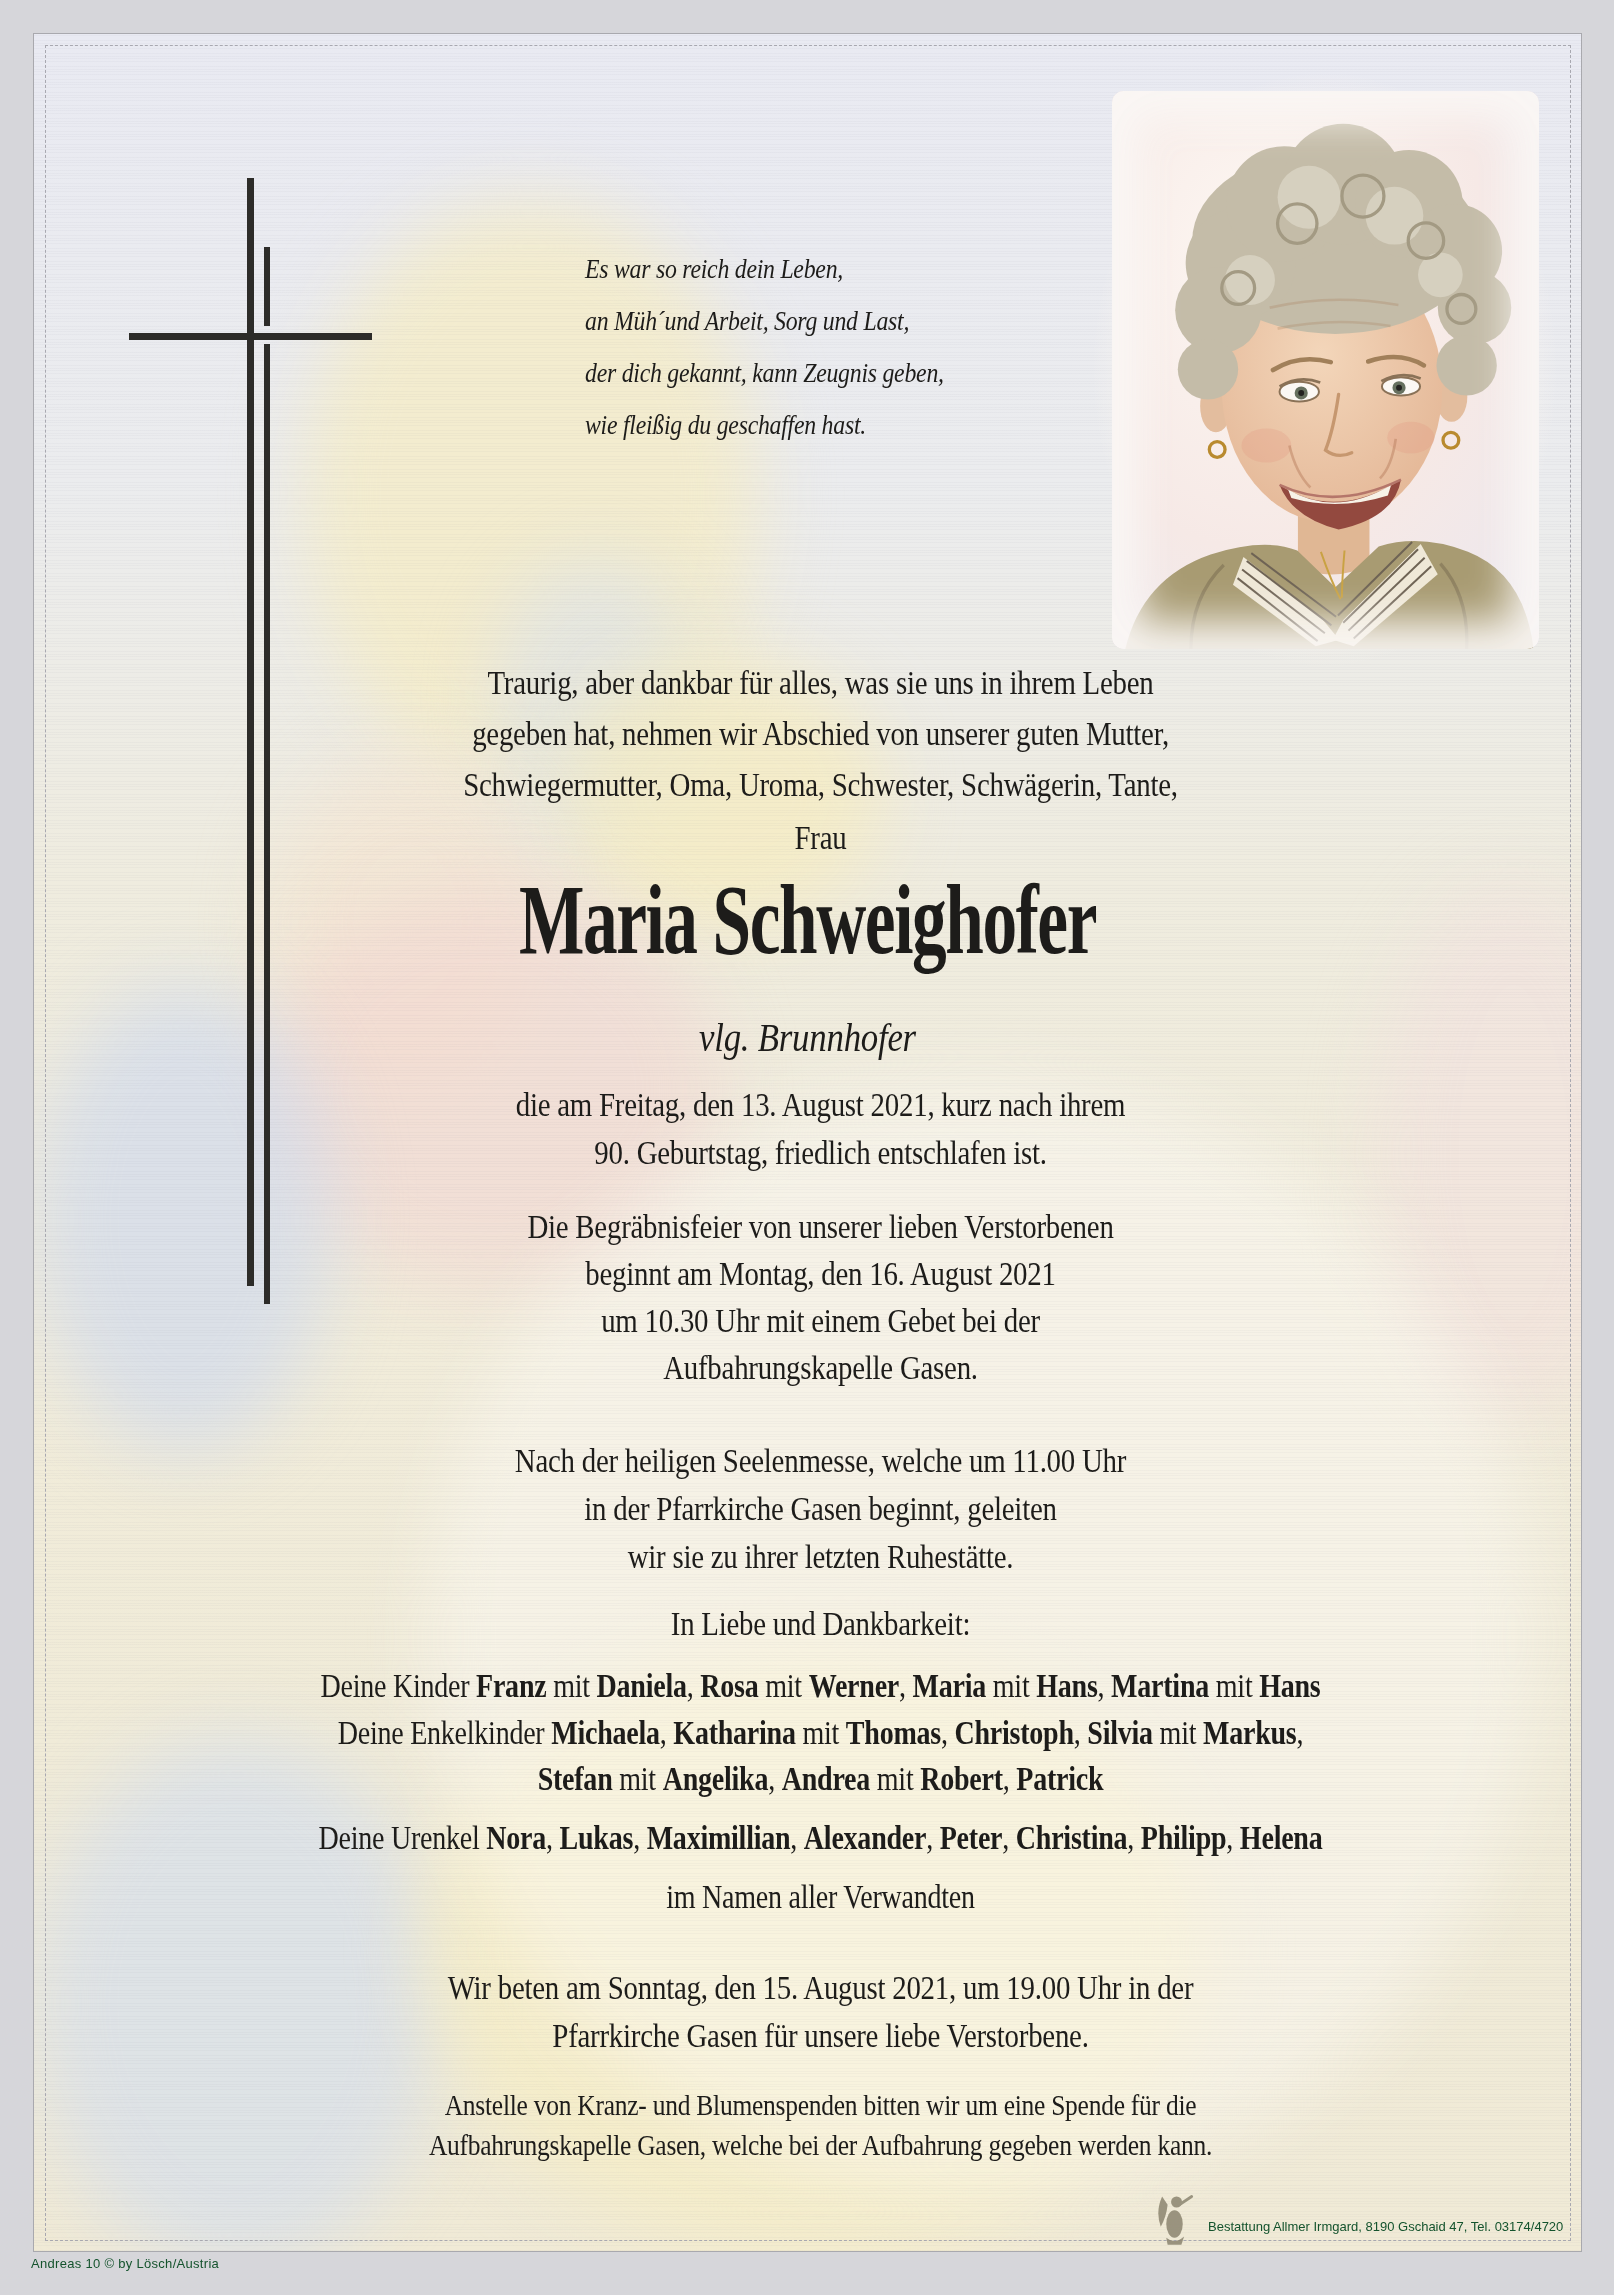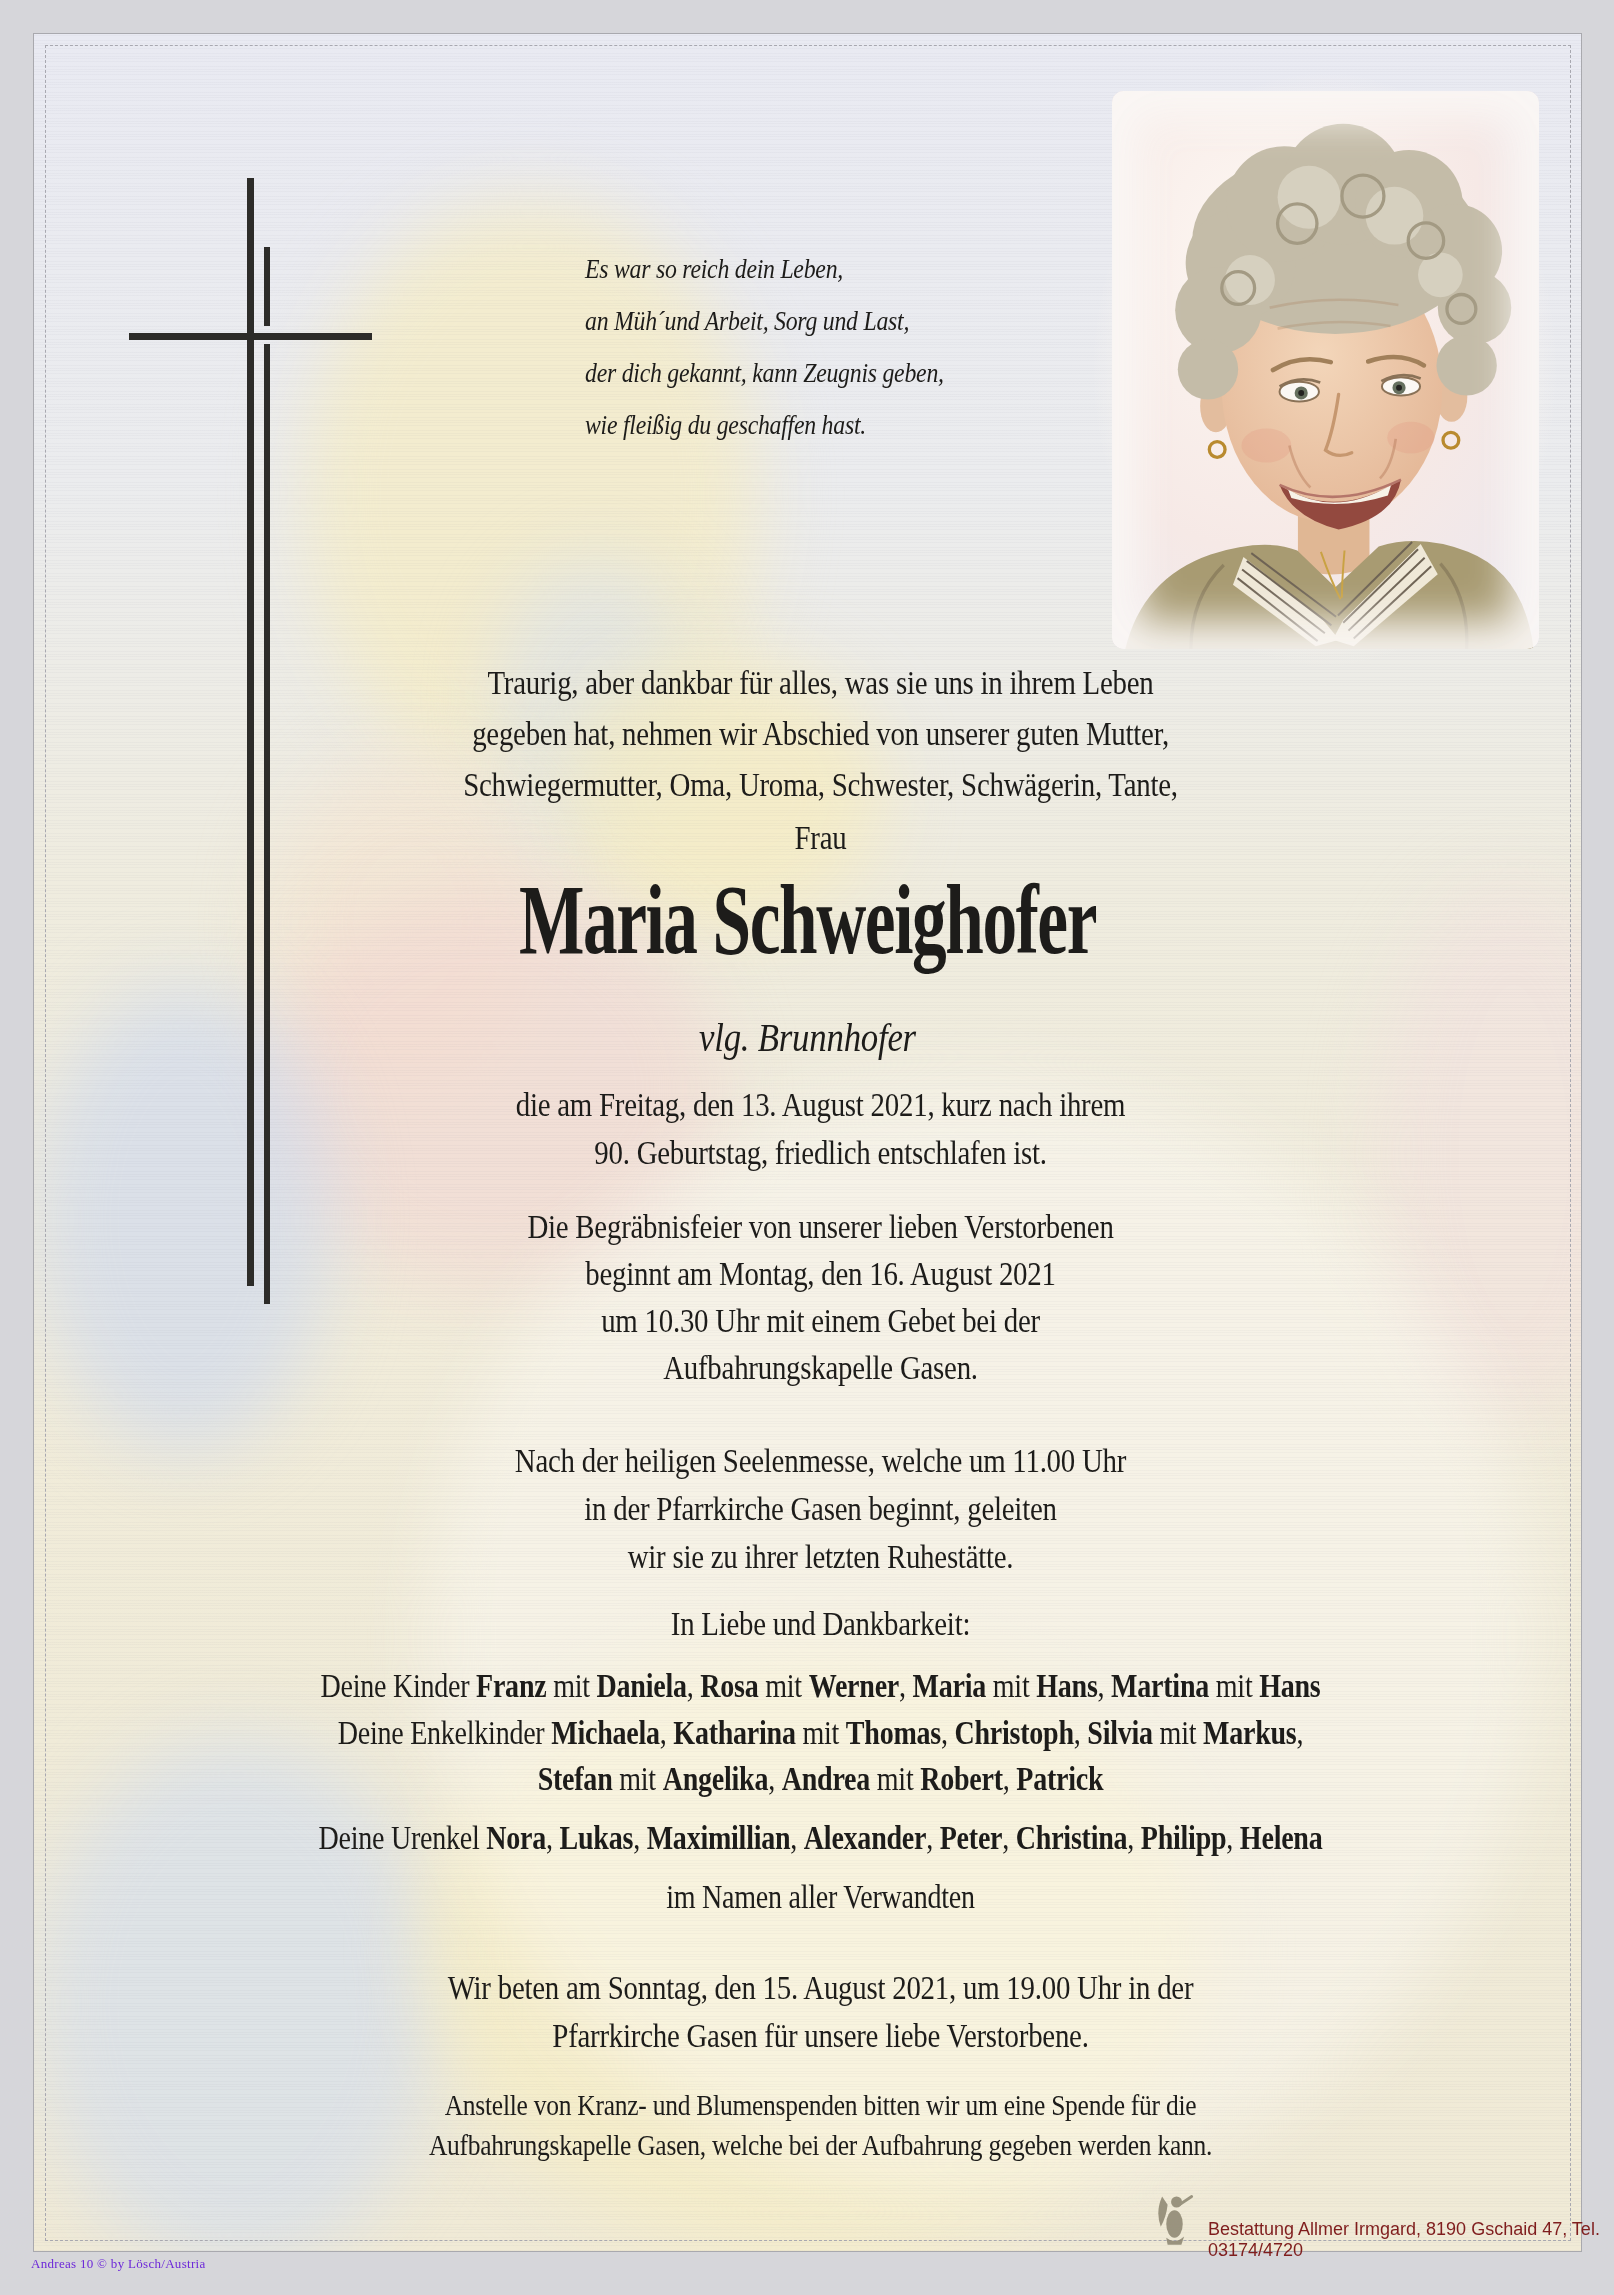--- a/index.html
+++ b/index.html
@@ -79,25 +79,25 @@
   .fam3{top:1761px;font-size:33px;}
   .fam4{top:1820px;font-size:33px;}
   .closing{top:1879px;font-size:33px;}
   .prayer{top:1964px;font-size:34px;line-height:48px;}
   .donation{top:2085px;font-size:30px;line-height:40px;}
   .bold{font-weight:700;}
   
   .angel{position:absolute;left:1153px;top:2191px;width:43px;height:55px;filter:blur(0.4px);opacity:.85;}
   .funeral-home{
     position:absolute;left:1208px;top:2219px;
-    font-family:"Liberation Sans",sans-serif;font-size:18px;color:#7f1d1d;letter-spacing:0;
+    font-family:"Liberation Sans",sans-serif;font-size:13px;color:#14532d;letter-spacing:0;
   }
   .copyright{
     position:absolute;left:31px;top:2256px;
-    font-family:Liberation Serif, serif;font-size:13px;color:#6d28d9;letter-spacing:0.3px;
+    font-family:Liberation Sans, sans-serif;font-size:13px;color:#14532d;letter-spacing:0.3px;
   }
 </style>
 </head>
 <body>
 
 <div class="card">
 
   <div class="blob b1"></div>
   <div class="blob b8"></div>
   <div class="blob b2"></div>

